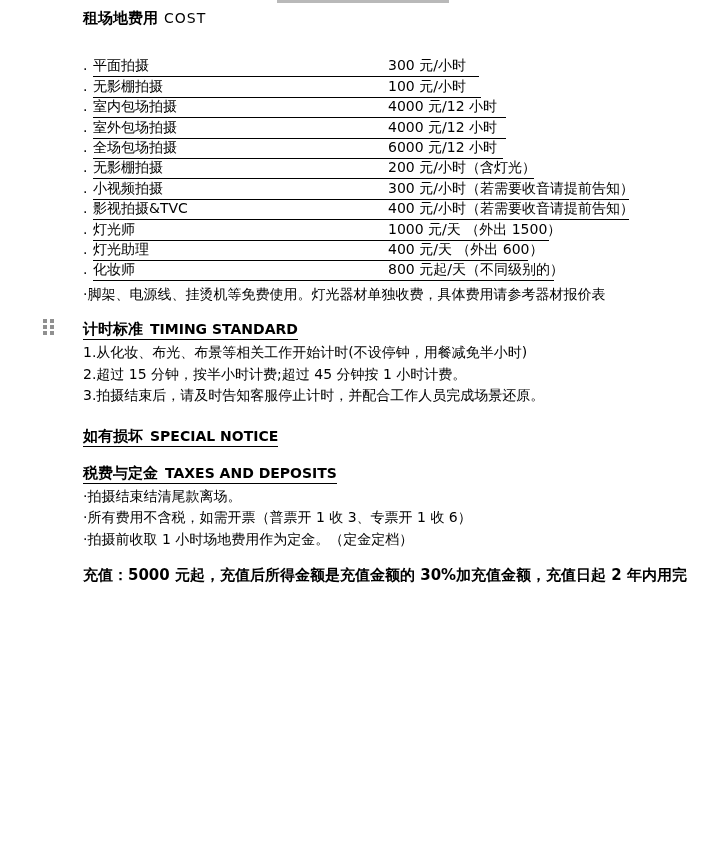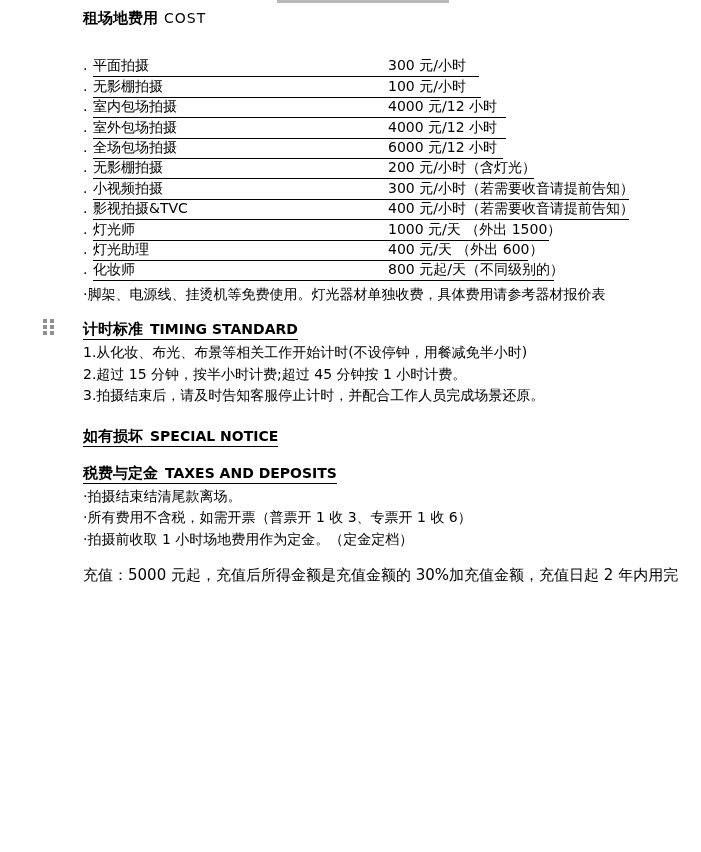--- a/index.html
+++ b/index.html
@@ -73,21 +73,21 @@
 
   .sec-time    { margin-top: 17px; }
   .sec-time .para-group    { margin-top: 3px; }
   .sec-timing  { margin-top: 15px; }
   .sec-timing .para-group  { margin-top: 2px; }
   .sec-notice  { margin-top: 19px; }
   .sec-notice .para-group  { margin-top: 2px; }
   .sec-tax     { margin-top: 16px; }
   .sec-tax .para-group     { margin-top: 2px; }
 
-  .recharge { margin-top: 16px; font-size: 15px; font-weight: normal; white-space: nowrap; }
+  .recharge { margin-top: 16px; font-size: 15px; font-weight: bold; white-space: nowrap; }
 </style>
 </head>
 <body>
 
 <div class="topbar"></div>
 
 <div class="drag-handle">
   <span class="drag-dot"></span>
   <span class="drag-dot"></span>
   <span class="drag-dot"></span>

